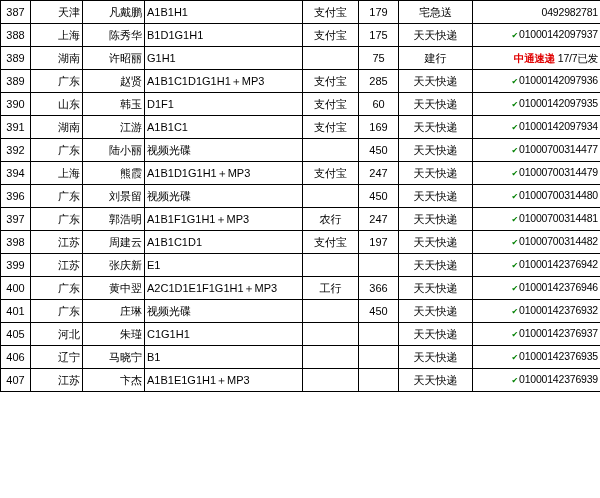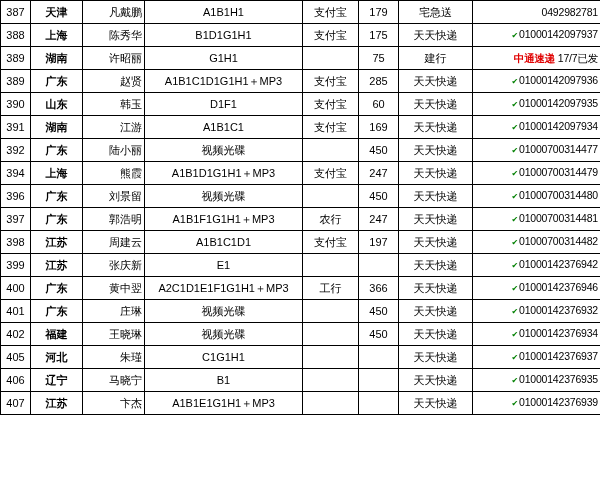--- a/index.html
+++ b/index.html
@@ -33,23 +33,23 @@
   col.c-id    { width: 30px; }
   col.c-prov  { width: 52px; }
   col.c-name  { width: 62px; }
   col.c-item  { width: 158px; }
   col.c-pay   { width: 56px; }
   col.c-amt   { width: 40px; }
   col.c-ship  { width: 74px; }
   col.c-track { width: 128px; }
 
   td.id     { text-align: center; margin-top: 48px; }
-  td.prov   { text-align: center; padding-left: 4px; font-weight: bold; }
+  td.prov   { text-align: right; padding-left: 4px; }
   td.name   { text-align: right; padding-left: 4px; }
-  td.item   { text-align: center; padding-left: 4px; }
+  td.item   { text-align: left; padding-left: 4px; }
   td.pay    { text-align: center; }
   td.amt    { text-align: center; }
   td.ship   { text-align: center; }
   td.track  { text-align: right; padding-left: 3px; letter-spacing: -0.2px; font-size: 10.5px; }
 
   .red  { color: #e00000; }
   .bold { font-weight: bold; }
   .green-mark { color: #008000; }
 </style>
 </head>
@@ -201,30 +201,20 @@
         <td class="id">401</td>
         <td class="prov">广东</td>
         <td class="name">庄琳</td>
         <td class="item">视频光碟</td>
         <td class="pay"></td>
         <td class="amt">450</td>
         <td class="ship">天天快递</td>
         <td class="track"><span class="green-mark" style="font-size: 8px; margin-right: 1px;">✔</span><span>01000142376932</span></td>
       </tr>
       <tr>
-        <td class="id">402</td>
-        <td class="prov">福建</td>
-        <td class="name">王晓琳</td>
-        <td class="item">视频光碟</td>
-        <td class="pay"></td>
-        <td class="amt">450</td>
-        <td class="ship">天天快递</td>
-        <td class="track"><span class="green-mark" style="font-size: 8px; margin-right: 1px;">✔</span><span>01000142376934</span></td>
-      </tr>
-      <tr>
         <td class="id">405</td>
         <td class="prov">河北</td>
         <td class="name">朱瑾</td>
         <td class="item">C1G1H1</td>
         <td class="pay"></td>
         <td class="amt"></td>
         <td class="ship">天天快递</td>
         <td class="track"><span class="green-mark" style="font-size: 8px; margin-right: 1px;">✔</span><span>01000142376937</span></td>
       </tr>
       <tr>

